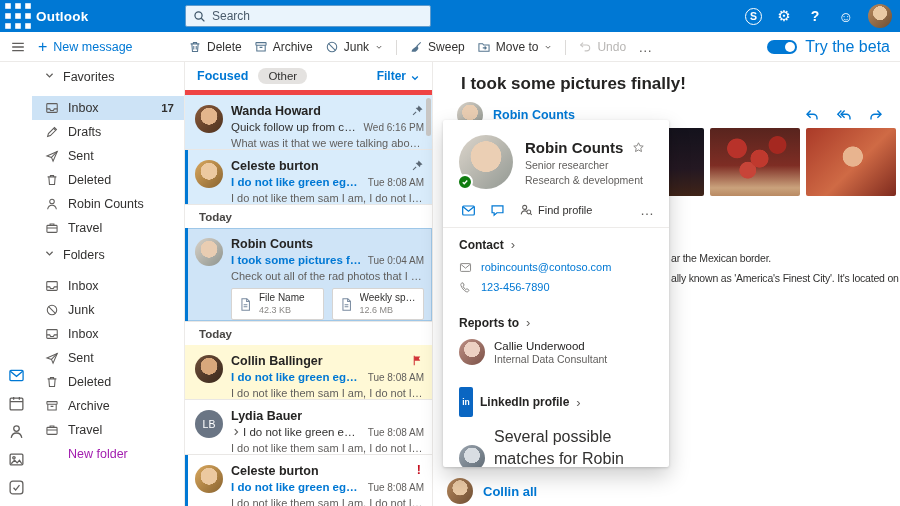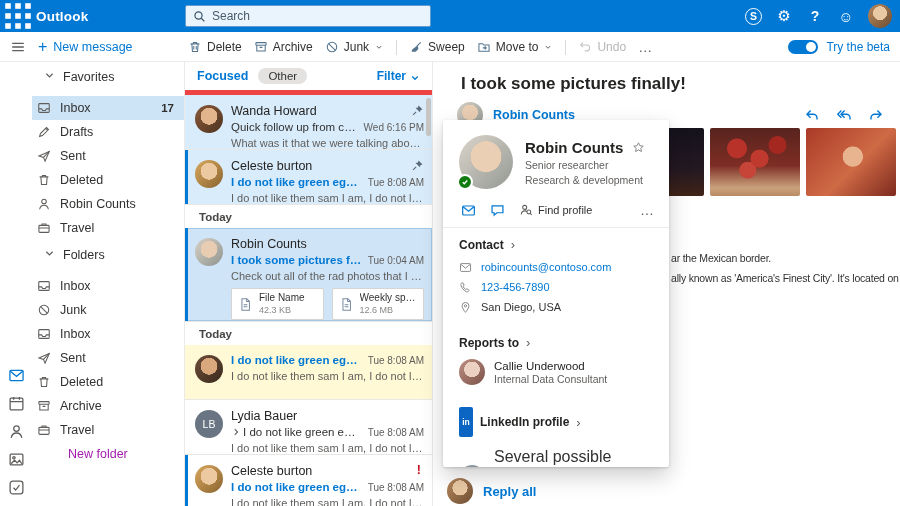--- a/index.html
+++ b/index.html
@@ -33,33 +33,33 @@
 .tbtn{display:flex;align-items:center;gap:5px;font-size:12px;color:#323130;background:none;border:none;font-family:inherit;cursor:pointer;white-space:nowrap}
 .tbtn .ic{width:14px;height:14px;color:#54748e}
 .tbtn .chev{width:10px;height:10px;color:#605e5c}
 .tbtn.disabled{color:#b8b6b4}
 .tbtn.disabled .ic{color:#c6c4c2}
 .tsep{width:1px;height:15px;background:#dcdad8}
 .more-btn{font-size:14px;color:#605e5c;background:none;border:none;cursor:pointer;font-family:inherit}
 .beta{position:absolute;right:10px;top:0;height:30px;display:flex;align-items:center;gap:8px}
 .toggle{width:30px;height:14px;border-radius:8px;background:#0078d4;position:relative;cursor:pointer;border:none}
 .knob{position:absolute;right:2px;top:2px;width:10px;height:10px;border-radius:50%;background:#fff}
-.beta-label{color:#0078d4;font-size:12px}
+.beta-label{color:#0078d4;font-size:16px}
 
 
 .leftrail{position:absolute;left:0;top:62px;bottom:0;width:32px;background:#fff}
 .railicons{position:absolute;left:0;bottom:10px;width:32px;display:flex;flex-direction:column;align-items:center;gap:11px}
 .rail-ic{width:17px;height:17px;color:#605e5c;cursor:pointer}
 .rail-ic.active{color:#0078d4}
 
 
 .folderpane{position:absolute;left:32px;top:62px;bottom:0;width:152px;background:#fff;font-size:12.5px}
 .fhead{display:flex;align-items:flex-start;gap:8px;height:26px;padding-left:12px;margin-top:8px;color:#323130;cursor:pointer}
 .fhead .ic{width:11px;height:11px;color:#605e5c}
-.frow{display:flex;align-items:center;gap:9px;height:24px;padding-left:5px;cursor:pointer;color:#323130}
+.frow{display:flex;align-items:center;gap:9px;height:24px;padding-left:13px;cursor:pointer;color:#323130}
 .frow .ic{width:14px;height:14px;color:#605e5c}
 .frow.sel{background:#cde3f6}
 .flabel{flex:1;overflow:hidden;white-space:nowrap;text-overflow:ellipsis}
 .fcount{margin-right:10px;font-size:11.5px;font-weight:700;color:#323130}
 .frow.newf{color:#a21caf;padding-left:36px}
 
 
 .listpane{position:absolute;left:184px;top:62px;bottom:0;width:249px;border-left:1px solid #eceae8;border-right:1px solid #eceae8;background:#fff}
 .listhead{height:33px;display:flex;align-items:center;gap:10px;padding:0 12px;border-bottom:5px solid #ef4444}
 .tab-f{color:#0078d4;font-weight:700;font-size:12.5px;cursor:pointer}
@@ -78,21 +78,21 @@
 .av-wanda{background:radial-gradient(circle at 50% 40%,#e3b58c 38%,transparent 39%),linear-gradient(135deg,#8a5a3a,#4e3320)}
 .av-celeste{background:radial-gradient(circle at 50% 40%,#ecc9a0 38%,transparent 39%),linear-gradient(135deg,#d9a85e,#8a6430)}
 .av-robin{background:radial-gradient(circle at 50% 40%,#e9cdb2 38%,transparent 39%),linear-gradient(135deg,#d8d1c7,#8f958f)}
 .av-collin{background:radial-gradient(circle at 50% 40%,#d9a87c 38%,transparent 39%),linear-gradient(135deg,#6e4e38,#3a291d)}
 .av-init{background:#6a7584;color:#fff;display:flex;align-items:center;justify-content:center;font-size:10.5px;font-weight:400}
 .av-user{background:radial-gradient(circle at 50% 38%,#e9c9a4 36%,transparent 37%),linear-gradient(135deg,#b98a5e,#6e4e33)}
 .av-callie{background:radial-gradient(circle at 50% 40%,#ecd0c2 38%,transparent 39%),linear-gradient(135deg,#bd8f84,#7c5248)}
 .av-matches{background:radial-gradient(circle at 50% 40%,#d8dde2 38%,transparent 39%),linear-gradient(135deg,#9aa4ae,#5f6a74)}
 .mbody{flex:1;min-width:0}
 .l1{display:flex;align-items:center;justify-content:space-between;height:17px;gap:6px}
-.sender{font-size:12.5px;font-weight:400;color:#252423;white-space:nowrap;overflow:hidden;text-overflow:ellipsis}
+.sender{font-size:12.5px;font-weight:700;color:#252423;white-space:nowrap;overflow:hidden;text-overflow:ellipsis}
 .ric{width:13px;height:13px}
 .pinic{color:#5b6875}
 .flagic{color:#d13438}
 .bang{color:#c50f1f;font-weight:700;font-size:12.5px;line-height:1;padding-right:3px}
 .l2{display:flex;align-items:center;justify-content:space-between;gap:6px;height:16px}
 .subject{flex:1;min-width:0;font-size:11.5px;color:#323130;white-space:nowrap;overflow:hidden;text-overflow:ellipsis}
 .msg.unread .subject{color:#0078d4;font-weight:700}
 .mdate{font-size:10px;color:#605e5c;white-space:nowrap}
 .l3{height:15px;display:flex;align-items:center;gap:3px}
 .preview{flex:1;min-width:0;font-size:11px;color:#605e5c;white-space:nowrap;overflow:hidden;text-overflow:ellipsis}
@@ -555,20 +555,29 @@
         </div>
       </div>
     </div>
   </div>
 
   <div class="group">Today</div>
 
   <div class="msg yellowbg unread">
     <span class="avatar av-collin"></span>
     <div class="mbody">
+      <div class="l1">
+        <span class="sender">Collin Ballinger</span>
+        <span class="ric ic flagic">
+            <svg viewBox="0 0 16 16">
+              <path d="M4 2.2v11.6" stroke="currentColor" stroke-width="1.3" fill="none"></path>
+              <path d="M4 3h7.4L9.6 5.6l1.8 2.6H4z" fill="currentColor"></path>
+            </svg>
+          </span>
+      </div>
       <div class="l2">
         <span class="subject">I do not like green eggs and ham I</span>
         <span class="mdate">Tue 8:08 AM</span>
       </div>
       <div class="l3">
           <span class="preview">I do not like them sam I am, I do not like them</span>
         </div>
     </div>
   </div>
 
@@ -647,21 +656,21 @@
     <span class="ph ph2"></span>
     <span class="ph ph3"></span>
     <span class="ph ph4"></span>
   </div>
   <div class="rbody">
     <div>ar the Mexican border.</div>
     <div>ally known as 'America's Finest City'. It's located on</div>
   </div>
   <button class="replyall">
     <span class="avatar sm av-user"></span>
-    <span class="ra-label">Reply all</span>
+    <span class="ra-label">Collin all</span>
   </button>
 </div>
 
 <div class="card">
   <div class="cc-top">
     <span class="cc-av">
       <span class="cc-badge">
           <svg viewBox="0 0 16 16" fill="none" stroke="#fff" stroke-width="2.6">
             <path d="M3.5 8.5l3 3L12.5 5"></path>
           </svg>
@@ -720,29 +729,20 @@
     <a class="cc-link">robincounts@contoso.com</a>
   </div>
   <div class="cc-row">
     <span class="ic">
         <svg viewBox="0 0 16 16" fill="none" stroke="currentColor" stroke-width="1.2">
           <path d="M3.4 2.6c-1 .4-1.4 1.4-1 2.8.9 3 3.4 6.1 6.2 7.6 1.3.7 2.4.5 3-.4l.8-1.2-2.6-2-1.4 1.2c-1.6-1-2.9-2.6-3.5-4.2l1.5-1.2-1.6-3z"></path>
         </svg>
       </span>
     <a class="cc-link">123-456-7890</a>
   </div>
-  <div class="cc-row">
-    <span class="ic">
-        <svg viewBox="0 0 16 16" fill="none" stroke="currentColor" stroke-width="1.2">
-          <path d="M8 1.8a4.2 4.2 0 0 1 4.2 4.2C12.2 9 8 14 8 14S3.8 9 3.8 6A4.2 4.2 0 0 1 8 1.8z"></path>
-          <circle cx="8" cy="6" r="1.4"></circle>
-        </svg>
-      </span>
-    <span class="cc-text">San Diego, USA</span>
-  </div>
   <div class="cc-sec mt8">
     <span>Reports to</span>
     <span class="chevr">›</span>
   </div>
   <div class="cc-person">
     <span class="pav av-callie"></span>
     <span>
       <div class="cc-pname">Callie Underwood</div>
       <div class="cc-ptitle">Internal Data Consultant</div>
     </span>

